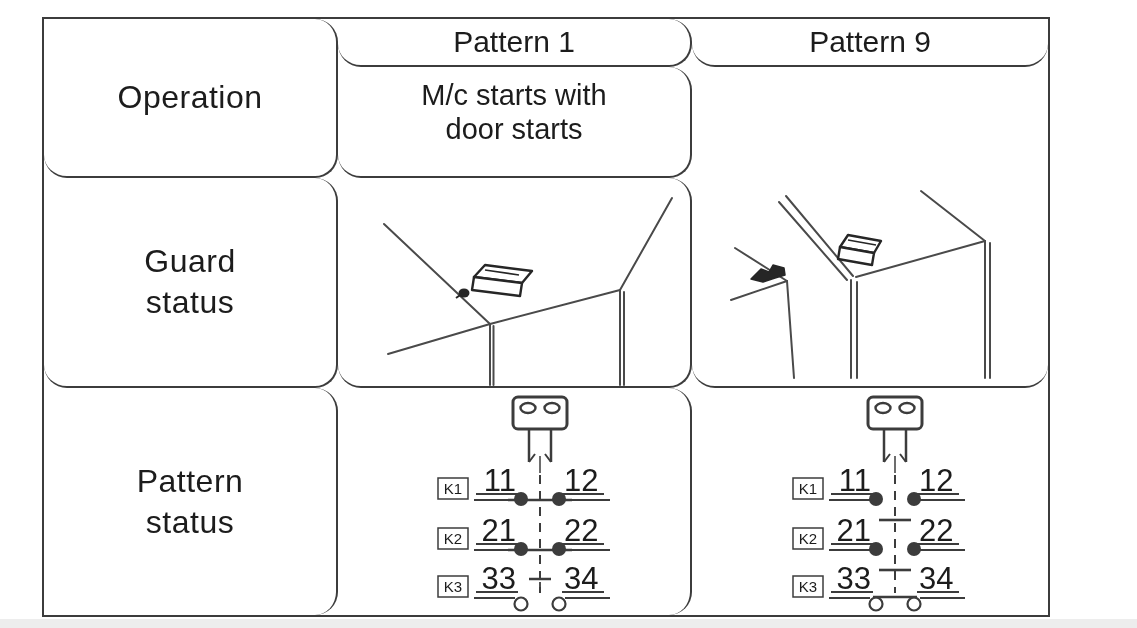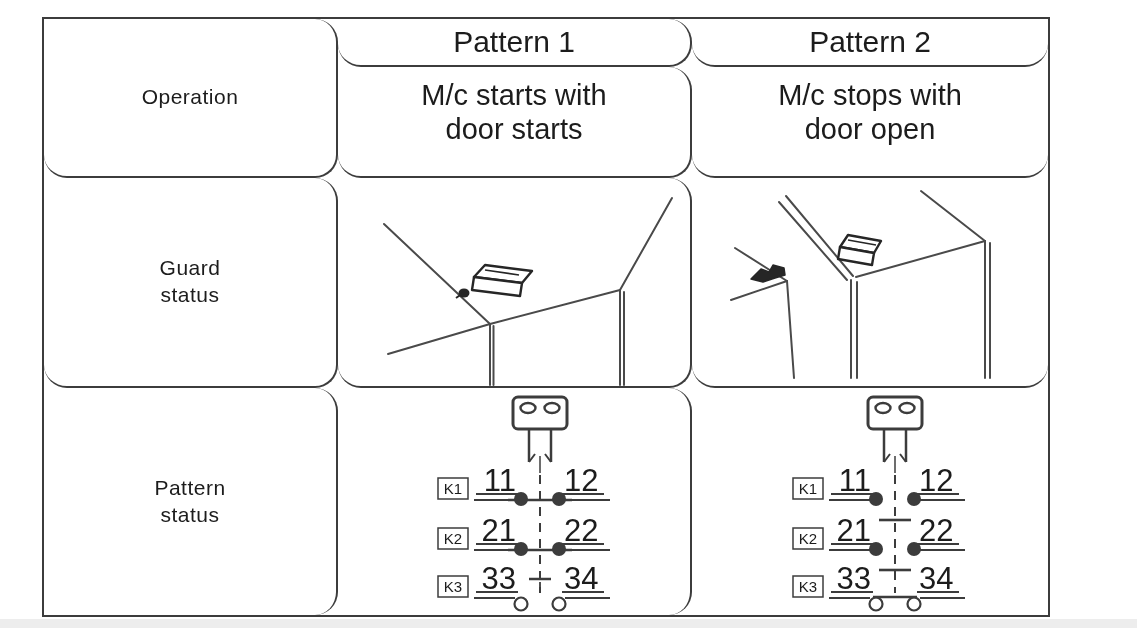--- a/index.html
+++ b/index.html
@@ -23,21 +23,21 @@
   .cell{
     box-sizing:border-box;
     border-right:2px solid #3c3c3c;
     border-bottom:2px solid #3c3c3c;
     display:flex;flex-direction:column;align-items:center;justify-content:center;
     text-align:center;overflow:hidden;border-radius:23px;
   }
   .cell.last-col{border-right:none;}
   .cell.last-row{border-bottom:none;}
   .op-cell{grid-column:1;grid-row:1/3;}
-  .label-big{font-size:21px;line-height:1.28;letter-spacing:0.5px;}
+  .label-big{font-size:32px;line-height:1.28;letter-spacing:0.5px;}
   .pat-title{font-size:30px;}
   .pat-sub{font-size:29px;line-height:1.16;padding-bottom:17px;}
   .diagram-cell{padding:0;justify-content:center;}
   svg{display:block;}
   svg text{font-family:"Liberation Sans", sans-serif;}
 </style>
 </head>
 <body>
 
 <div class="scan-edge"></div>
@@ -45,30 +45,26 @@
 <div class="tbl">
 
   <div class="cell op-cell label-big">
     <span>Operation</span>
   </div>
 
   <div class="cell pat-title" style="grid-column:2;grid-row:1;">
     <span>Pattern 1</span>
   </div>
   <div class="cell pat-title last-col" style="grid-column:3;grid-row:1;">
-    <span>Pattern 2</span>
+    <span>Pattern 9</span>
   </div>
 
   <div class="cell pat-sub" style="grid-column:2;grid-row:2;">
     <div>M/c starts with</div>
     <div>door starts</div>
-  </div>
-  <div class="cell pat-sub last-col" style="grid-column:3;grid-row:2;">
-    <div>M/c stops with</div>
-    <div>door open</div>
   </div>
 
   <div class="cell label-big" style="grid-column:1;grid-row:3;">
     <div>Guard</div>
     <div>status</div>
   </div>
 
   <div class="cell diagram-cell" style="grid-column:2;grid-row:3;">
     <svg width="352" height="208" viewBox="0 0 352 208">
       <g stroke="#4a4a4a" stroke-width="2" fill="none" stroke-linecap="round">

